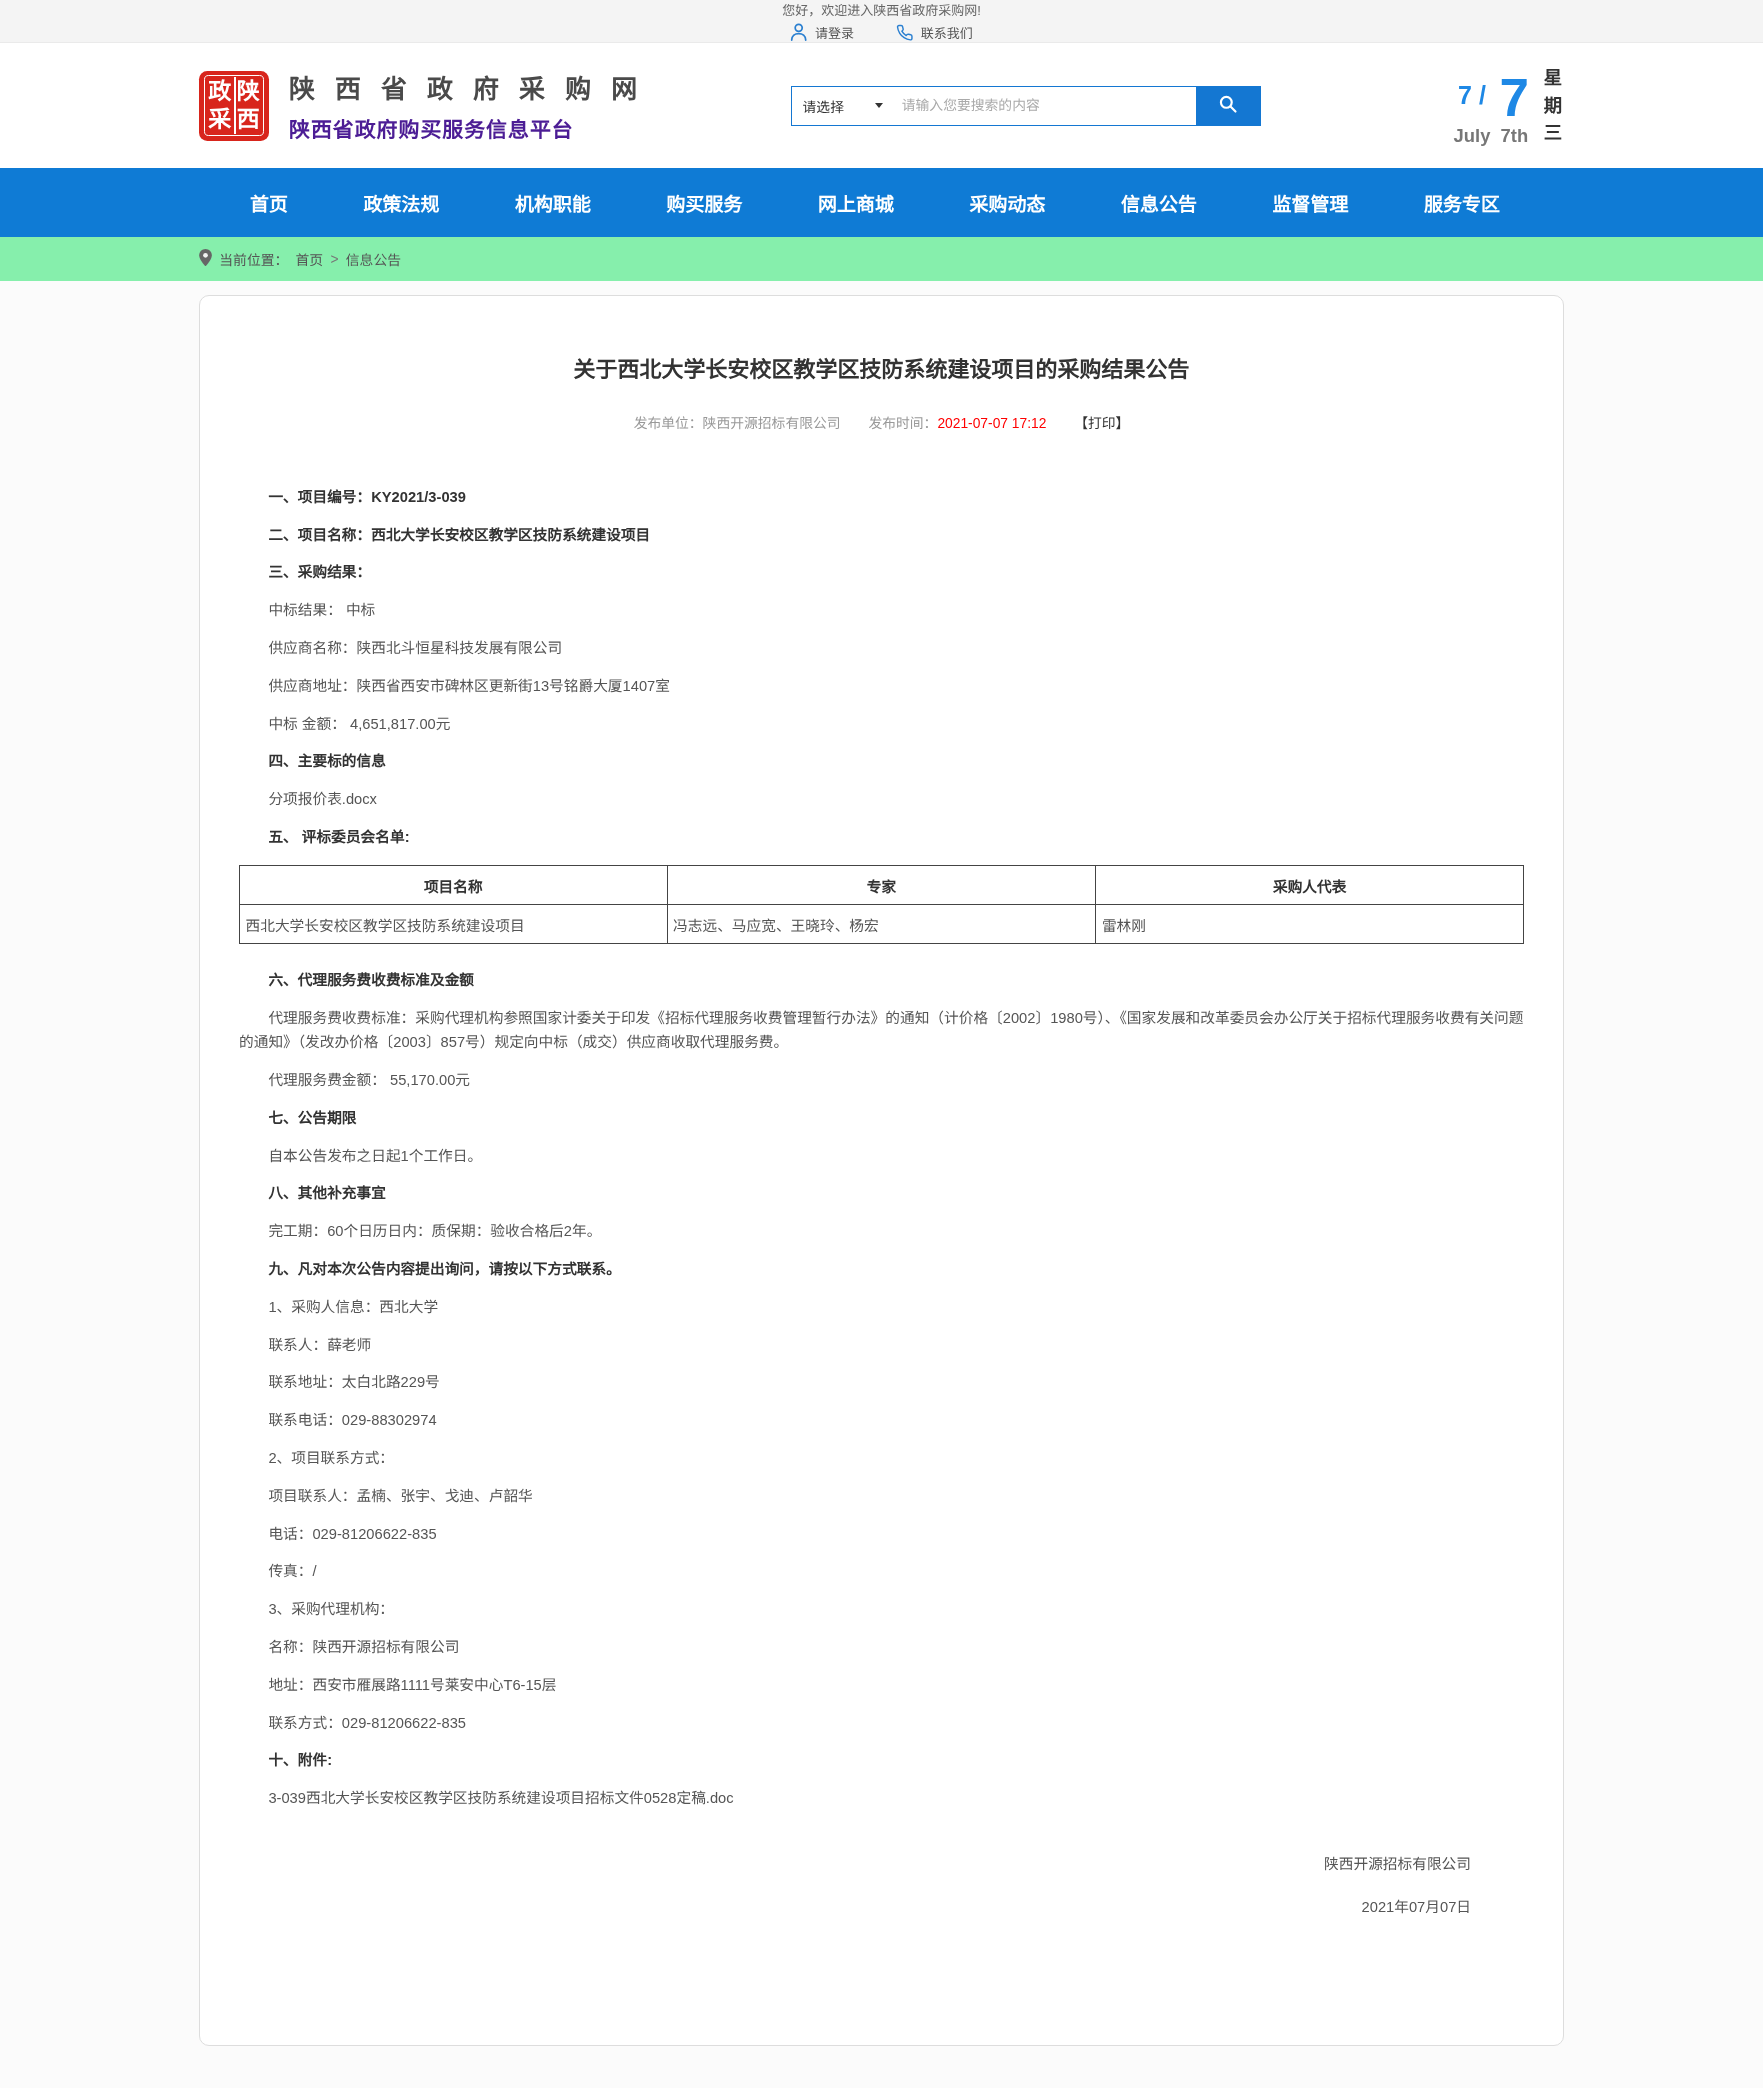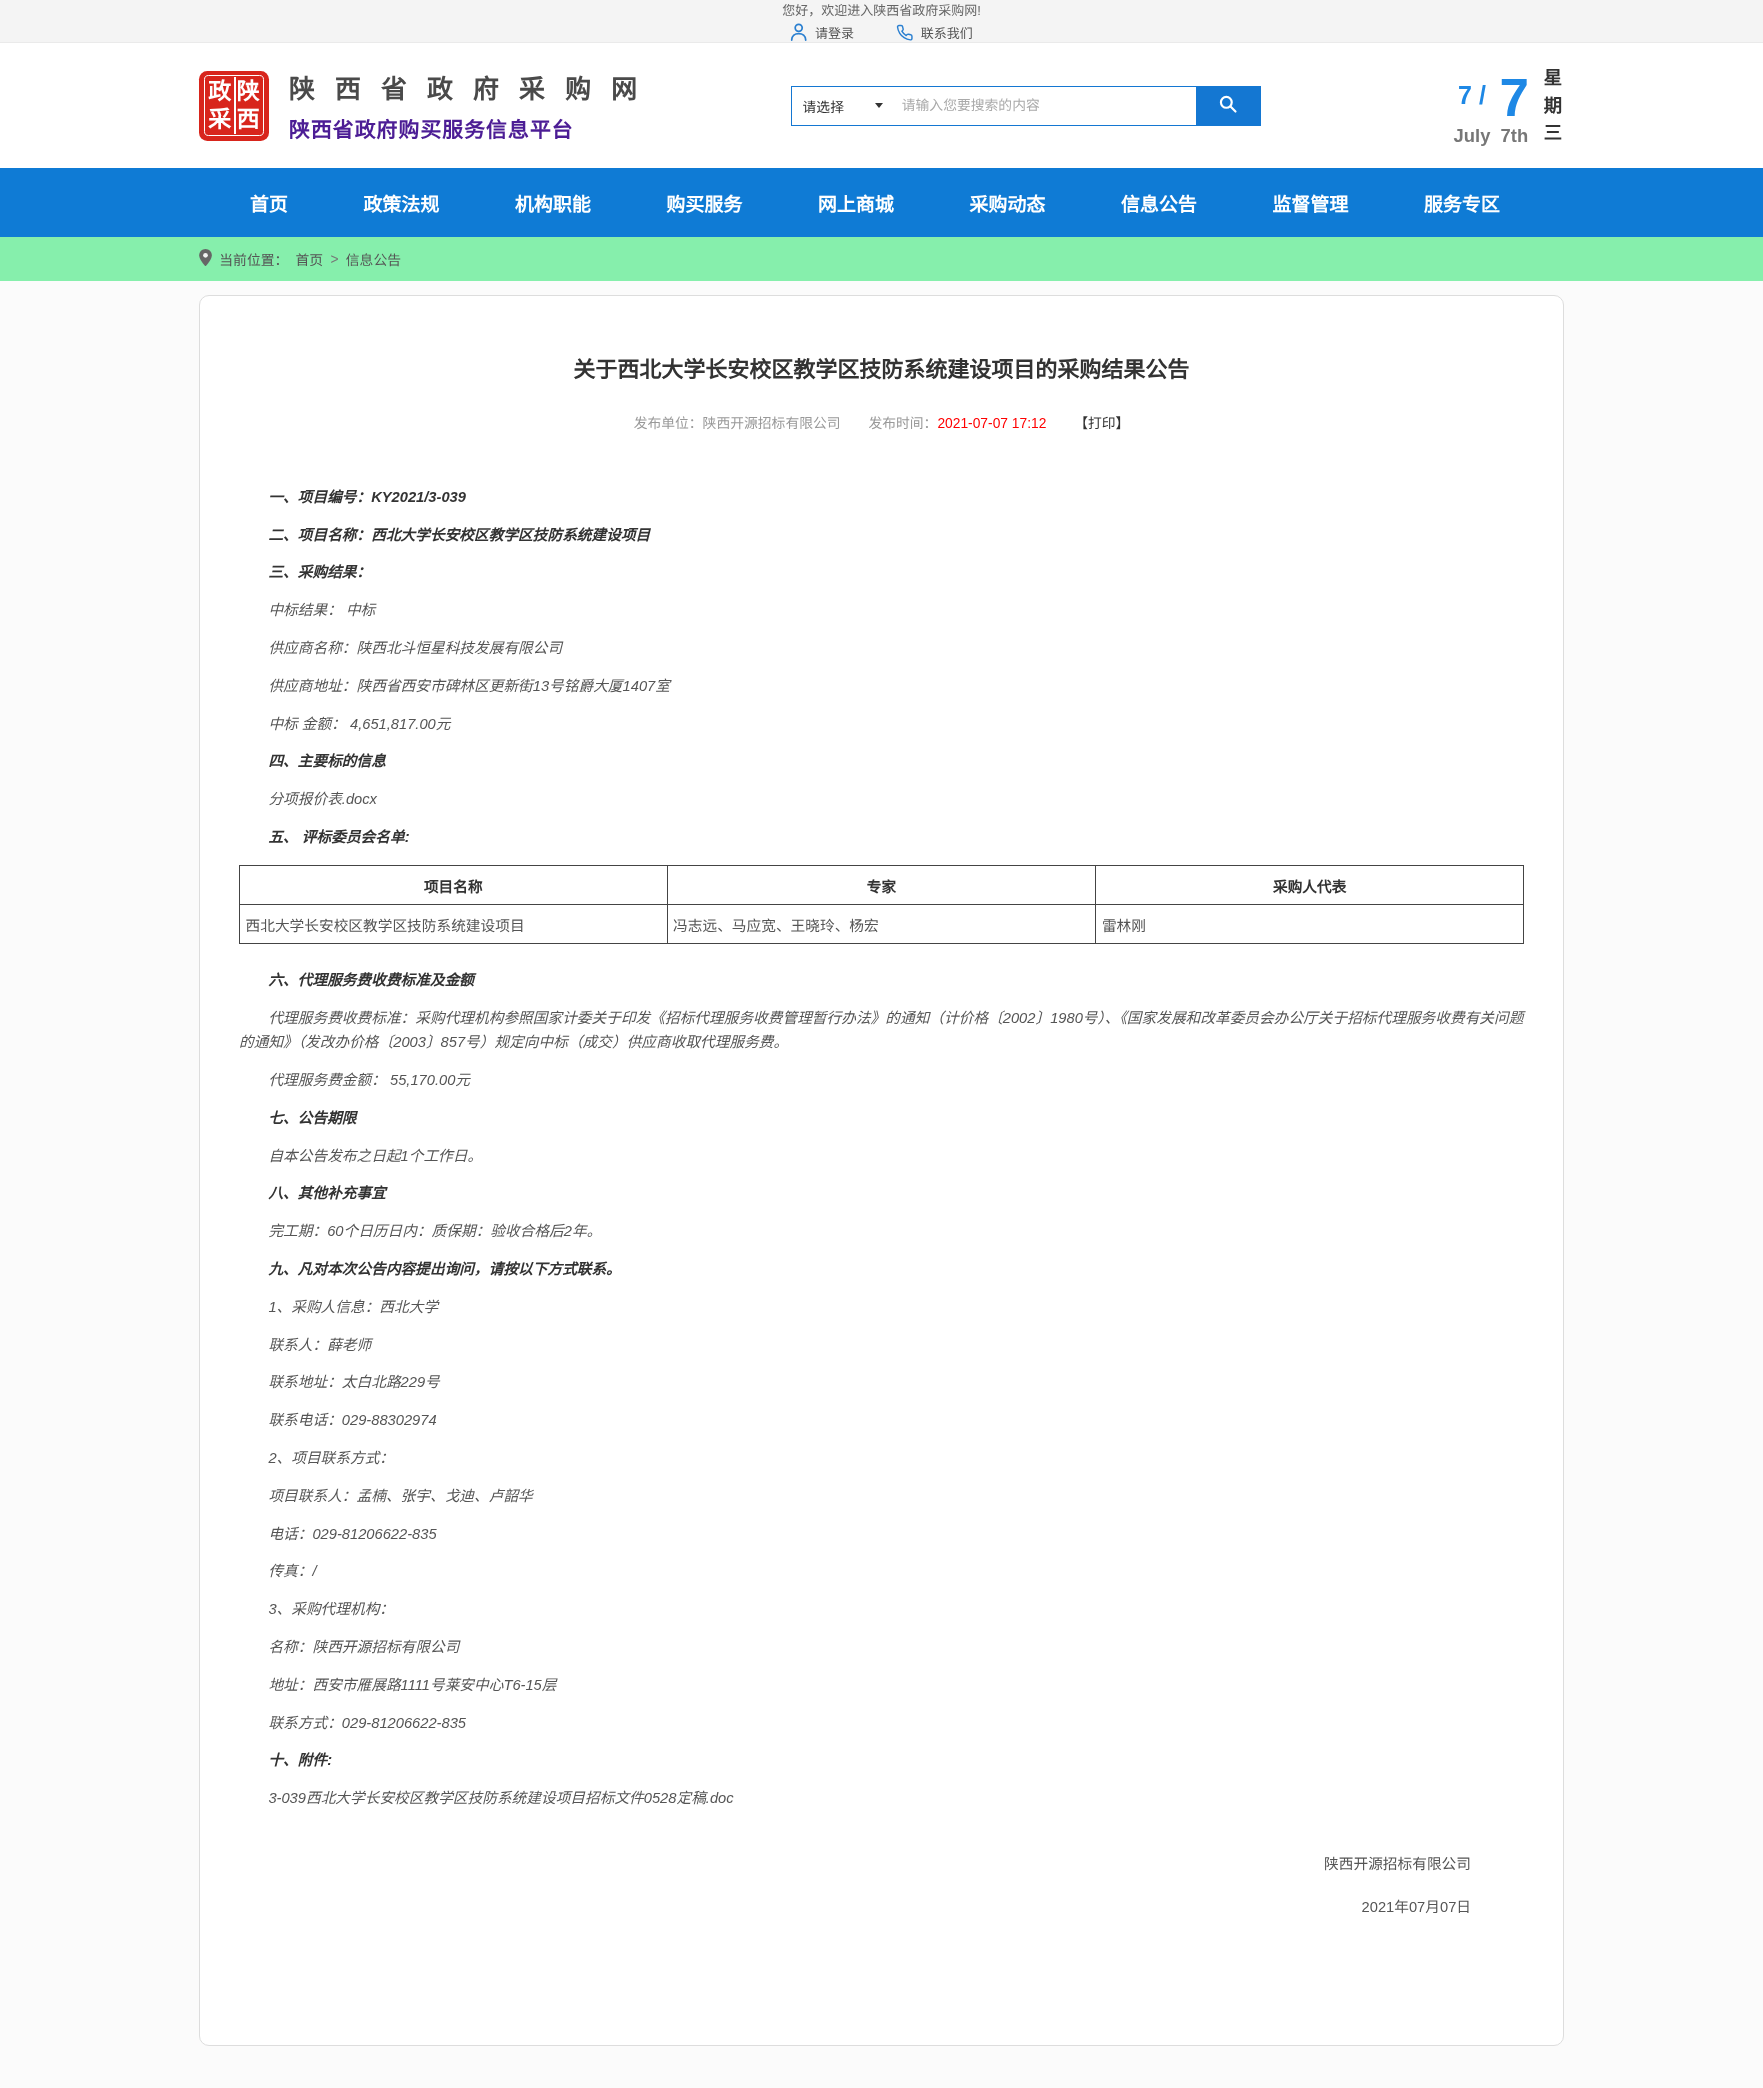--- a/index.html
+++ b/index.html
@@ -55,21 +55,21 @@
   
   .main { padding:13.8px 0 42px; }
   .card { background:#fff; border:0.9px solid #ddd; border-radius:10px; padding:44px 39px 108px; }
   .article-title { text-align:center; font-size:22px; font-weight:bold; color:#333; margin-top:11px; }
   .article-meta { text-align:center; margin-top:29px; font-size:13.8px; color:#999; }
   .article-meta .sep { display:inline-block; width:24px; }
   .meta-time { color:#f00; }
   .meta-print { color:#333; cursor:pointer; margin-left:24px; }
 
   .article-body { margin-top:53px; font-size:14.7px; color:#555; }
-  .para { text-indent:2em; line-height:24px; margin-bottom:13.8px; padding:0;font-style:italic; }
+  .para { text-indent:2em; line-height:24px; margin-bottom:13.8px; padding:0; }
   .para.bold { font-weight:bold; color:#333; margin-top:13px; }
 
   .committee-table { width:100%; border-collapse:collapse; margin:16.5px 0 24px; }
   .committee-table th { border:0.9px solid #444; height:39px; font-size:14.7px; font-weight:bold; color:#333; text-align:center; }
   .committee-table td { border:0.9px solid #444; height:39px; font-size:14.7px; color:#555; padding-left:5.5px; text-align:left; }
 
   .signature { margin-top:42px; text-align:right; padding-right:53px; }
   .signature p { line-height:24px; margin-bottom:18.4px; font-size:14.7px; color:#555; }
 
   

